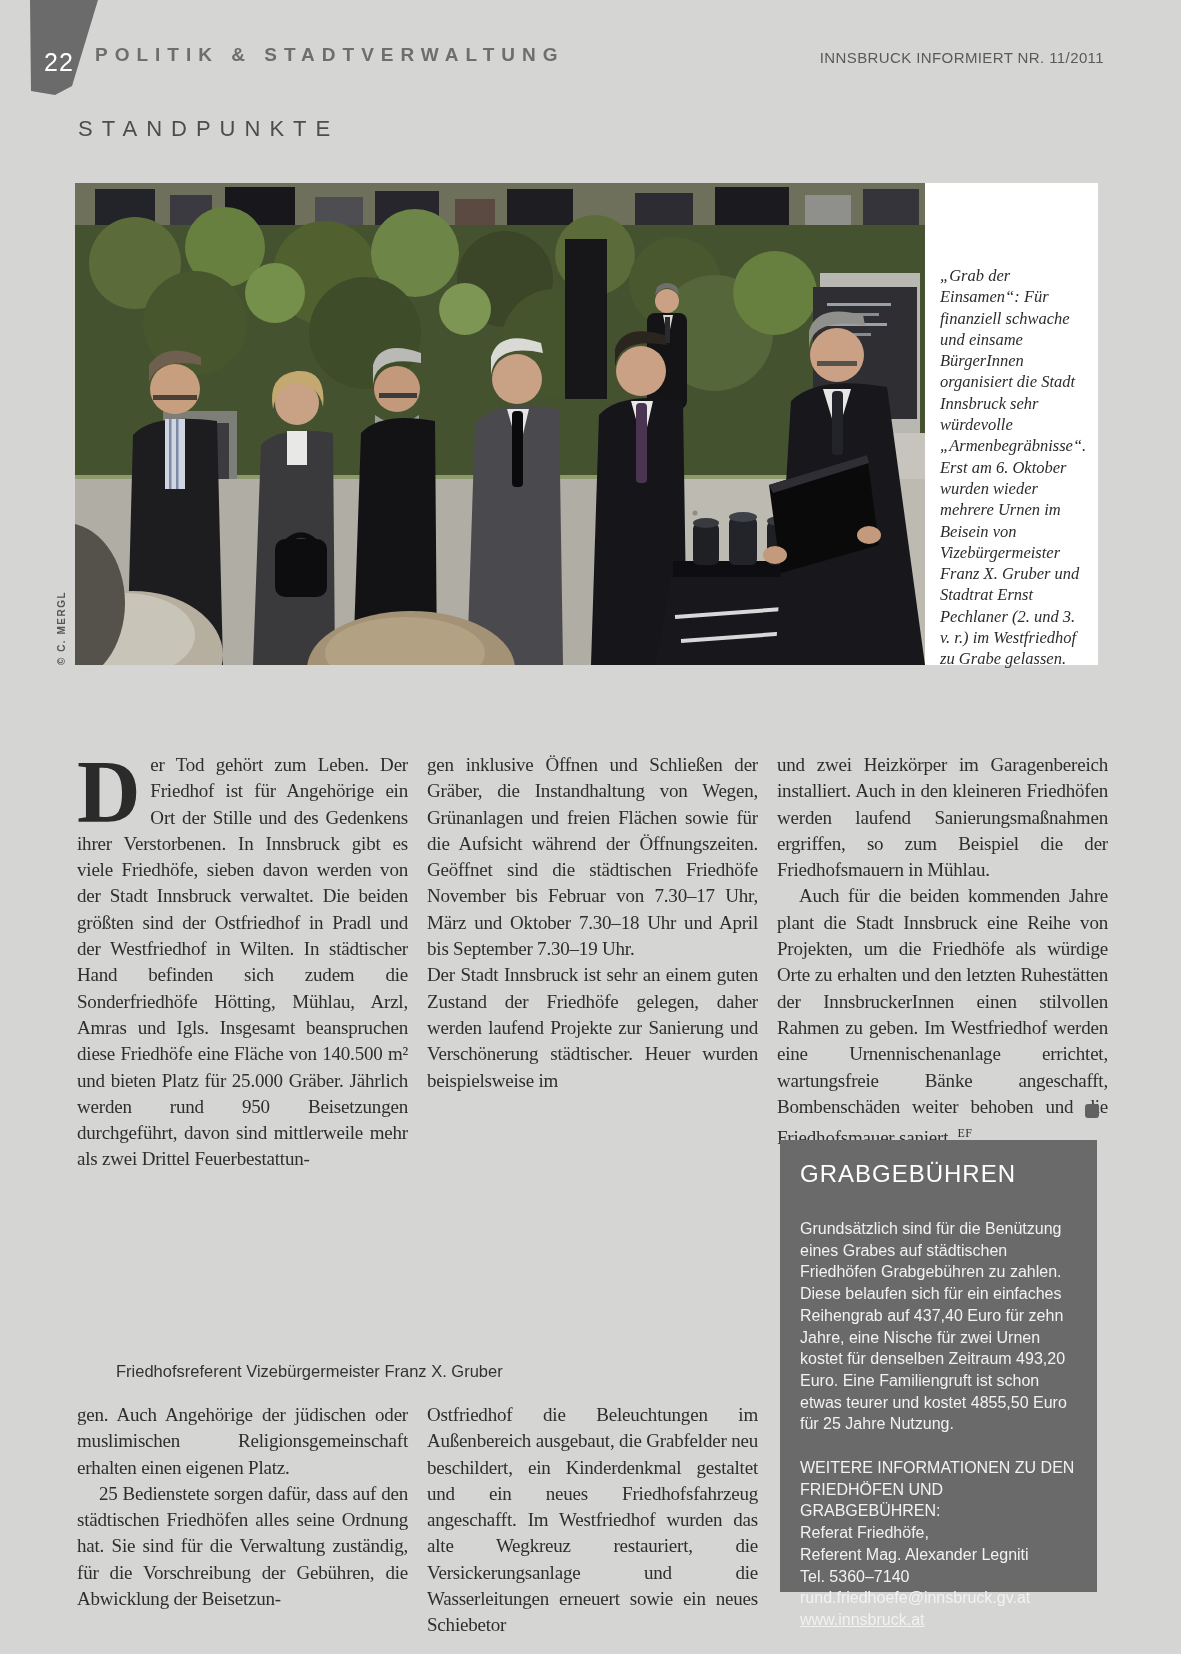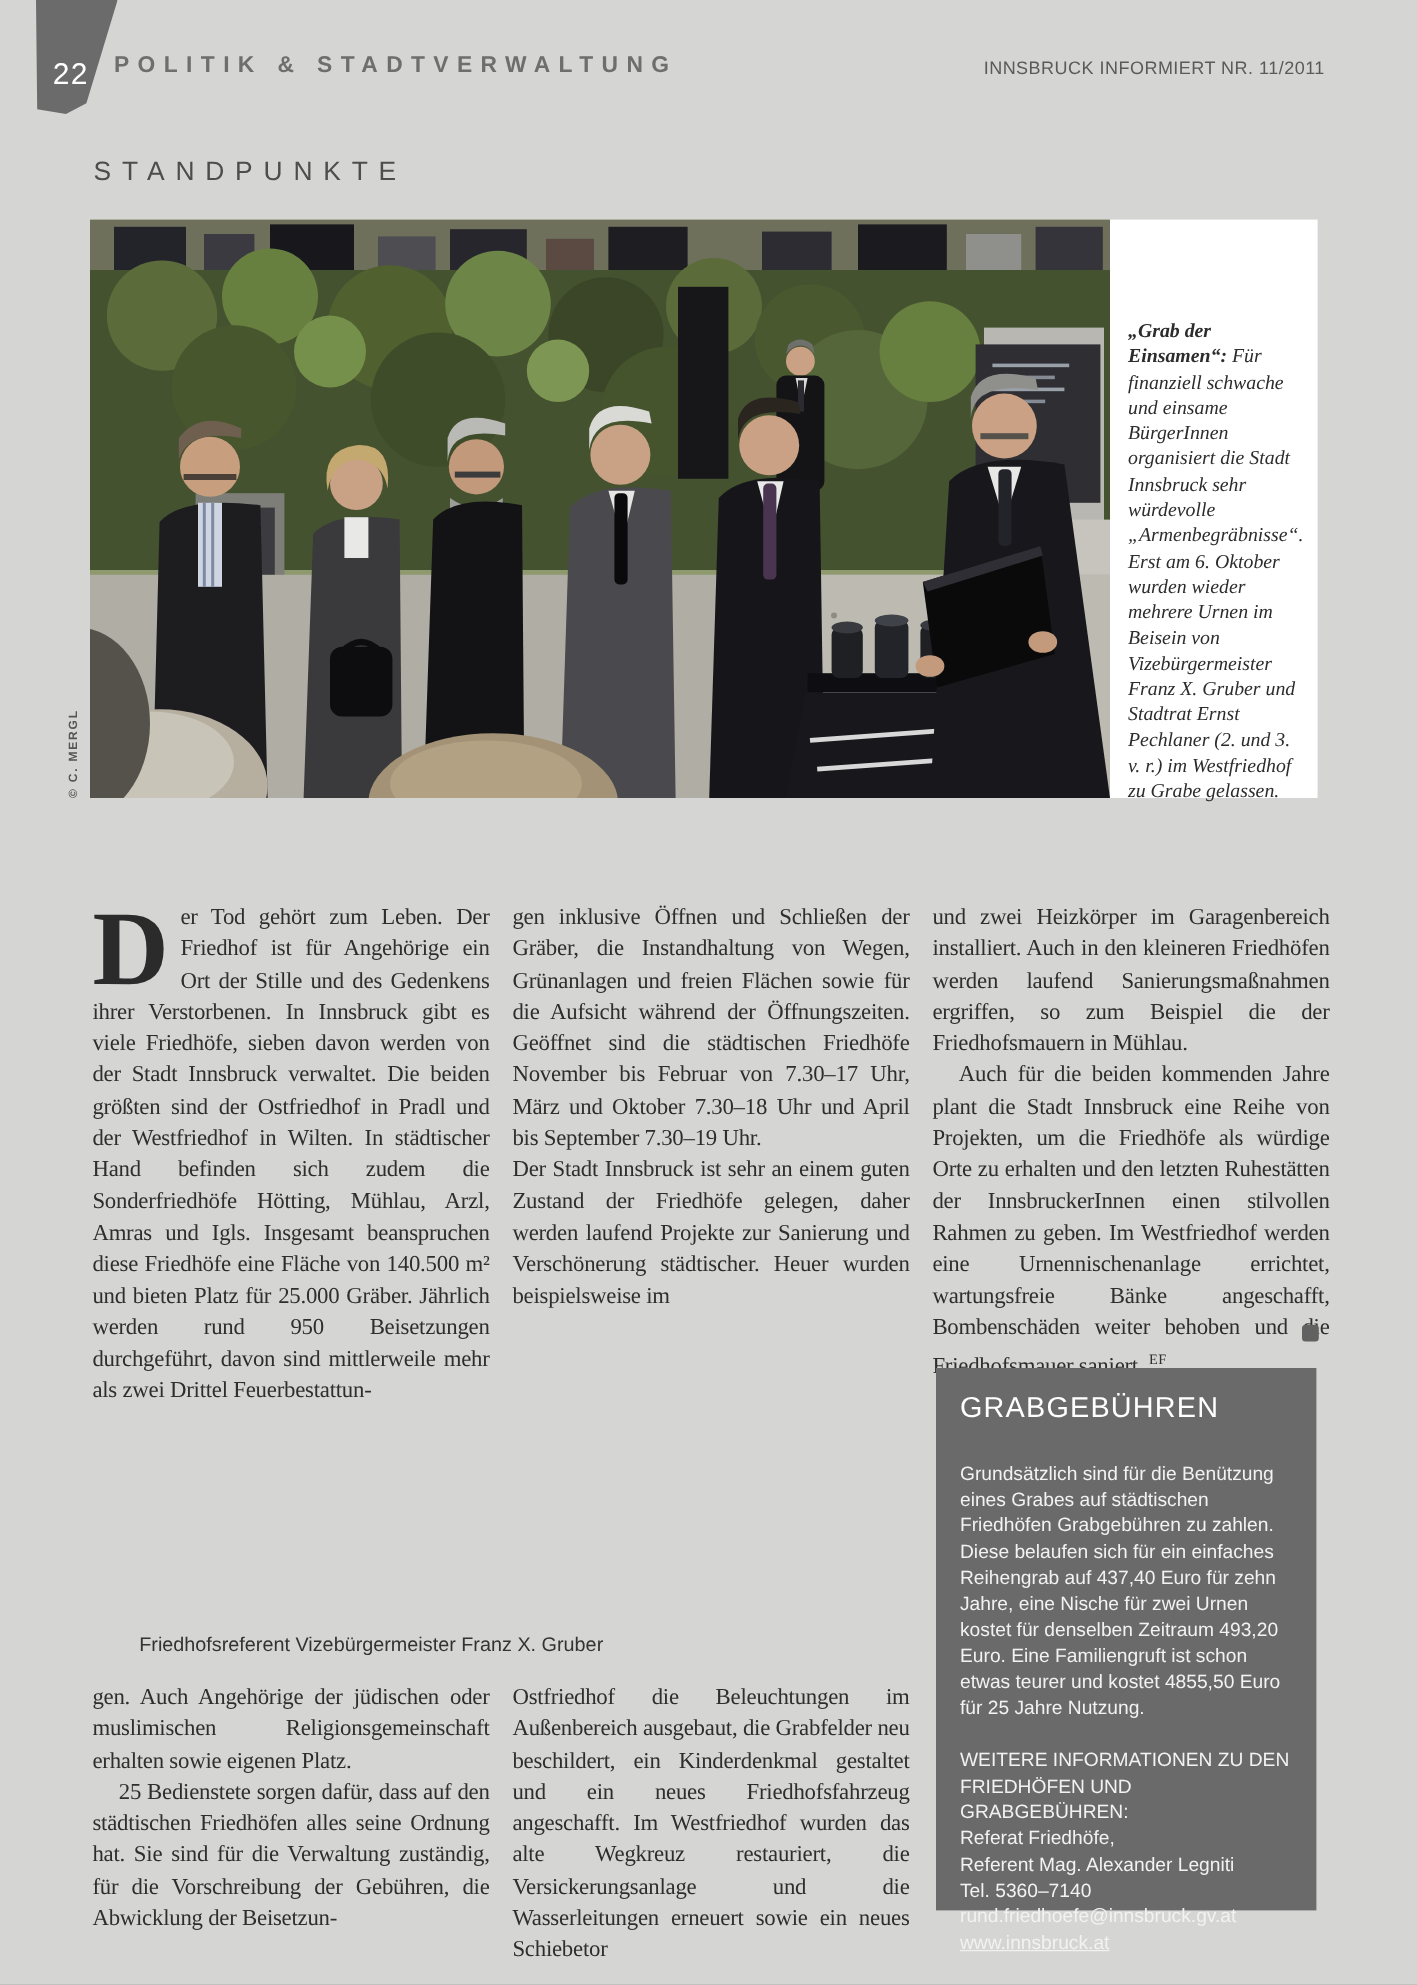--- a/index.html
+++ b/index.html
@@ -18,35 +18,35 @@
     position:absolute;left:44px;top:48px;color:#fff;font-size:25px;letter-spacing:1px;
   }
   .header-section{
     position:absolute;left:95px;top:44px;color:#6e6e6e;font-size:19px;
     letter-spacing:7px;font-weight:bold;
   }
   .header-issue{
     position:absolute;top:49px;right:77px;color:#5a5a5a;font-size:15px;letter-spacing:0.4px;
   }
   .rubric{
-    position:absolute;left:78px;top:130px;color:#4d4d4d;font-size:22px;letter-spacing:9px;
+    position:absolute;left:78px;top:116px;color:#4d4d4d;font-size:22px;letter-spacing:9px;
   }
   
   .photo-wrap{
     position:absolute;left:75px;top:183px;width:1023px;height:482px;display:flex;
   }
   .photo-frame{width:850px;height:482px;overflow:hidden;background:#8e9a6e;}
   .photo-frame svg{display:block;}
   .photo-caption{
     width:173px;height:482px;background:#ffffff;box-sizing:border-box;
     padding:82px 12px 0 15px;
     font-family:"Liberation Serif",serif;font-style:italic;
     font-size:16.5px;line-height:21.3px;color:#2c2c2c;
   }
-  .photo-caption .lead{font-weight:bold;}
+  .photo-caption .lead{font-weight:normal;}
   .photo-credit{
     position:absolute;left:56px;top:665px;transform:rotate(-90deg);transform-origin:left top;
     font-size:10px;letter-spacing:1.5px;color:#555;font-weight:bold;white-space:nowrap;
   }
   
   .headline{
     position:absolute;left:77px;top:678px;width:1040px;
     font-size:44px;letter-spacing:-0.5px;color:#383838;font-weight:400;
   }
   
@@ -250,21 +250,21 @@
 
   <div class="col col-3">
     <p>und zwei Heizkörper im Garagenbereich installiert. Auch in den kleineren Friedhöfen werden laufend Sanierungsmaßnahmen ergriffen, so zum Beispiel die der Friedhofsmauern in Mühlau.</p>
     <p class="indent"><span>Auch für die beiden kommenden Jahre plant die Stadt Innsbruck eine Reihe von Projekten, um die Friedhöfe als würdige Orte zu erhalten und den letzten Ruhestätten der InnsbruckerInnen einen stilvollen Rahmen zu geben. Im Westfriedhof werden eine Urnennischenanlage errichtet, wartungsfreie Bänke angeschafft, Bombenschäden weiter behoben und die Friedhofsmauer saniert. </span><sup class="initials">EF</sup></p>
   </div>
   <span class="end-square"></span>
 
   <div class="quote-attr">Friedhofsreferent Vizebürgermeister Franz X. Gruber</div>
 
   <div class="col col-4">
-    <p>gen. Auch Angehörige der jüdischen oder muslimischen Religionsgemeinschaft erhalten sowie eigenen Platz.</p>
+    <p>gen. Auch Angehörige der jüdischen oder muslimischen Religionsgemeinschaft erhalten einen eigenen Platz.</p>
     <p class="indent">25 Bedienstete sorgen dafür, dass auf den städtischen Friedhöfen alles seine Ordnung hat. Sie sind für die Verwaltung zuständig, für die Vorschreibung der Gebühren, die Abwicklung der Beisetzun-</p>
   </div>
   <div class="col col-5">
     <p>Ostfriedhof die Beleuchtungen im Außenbereich ausgebaut, die Grabfelder neu beschildert, ein Kinderdenkmal gestaltet und ein neues Friedhofsfahrzeug angeschafft. Im Westfriedhof wurden das alte Wegkreuz restauriert, die Versickerungsanlage und die Wasserleitungen erneuert sowie ein neues Schiebetor</p>
   </div>
 
   <div class="infobox">
     <h2 class="infobox-title">GRABGEBÜHREN</h2>
     <p class="infobox-body">Grundsätzlich sind für die Benützung eines Grabes auf städtischen Friedhöfen Grabgebühren zu zahlen. Diese belaufen sich für ein einfaches Reihengrab auf 437,40 Euro für zehn Jahre, eine Nische für zwei Urnen kostet für denselben Zeitraum 493,20 Euro. Eine Familiengruft ist schon etwas teurer und kostet 4855,50 Euro für 25 Jahre Nutzung.</p>
     <p class="infobox-more">WEITERE INFORMATIONEN ZU DEN FRIEDHÖFEN UND GRABGEBÜHREN:</p>

